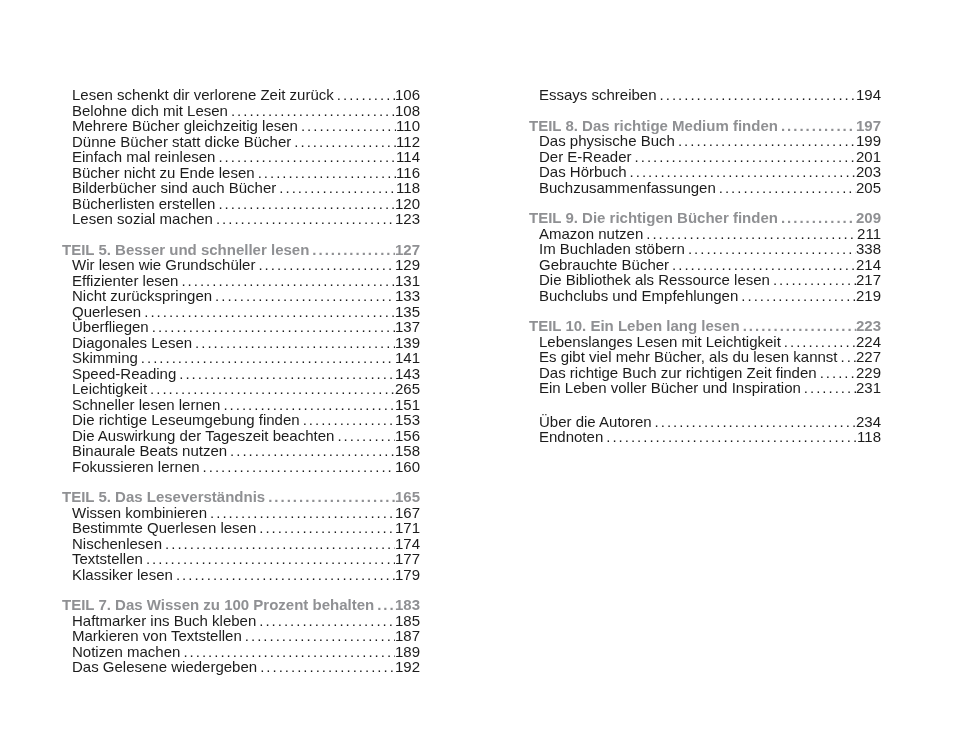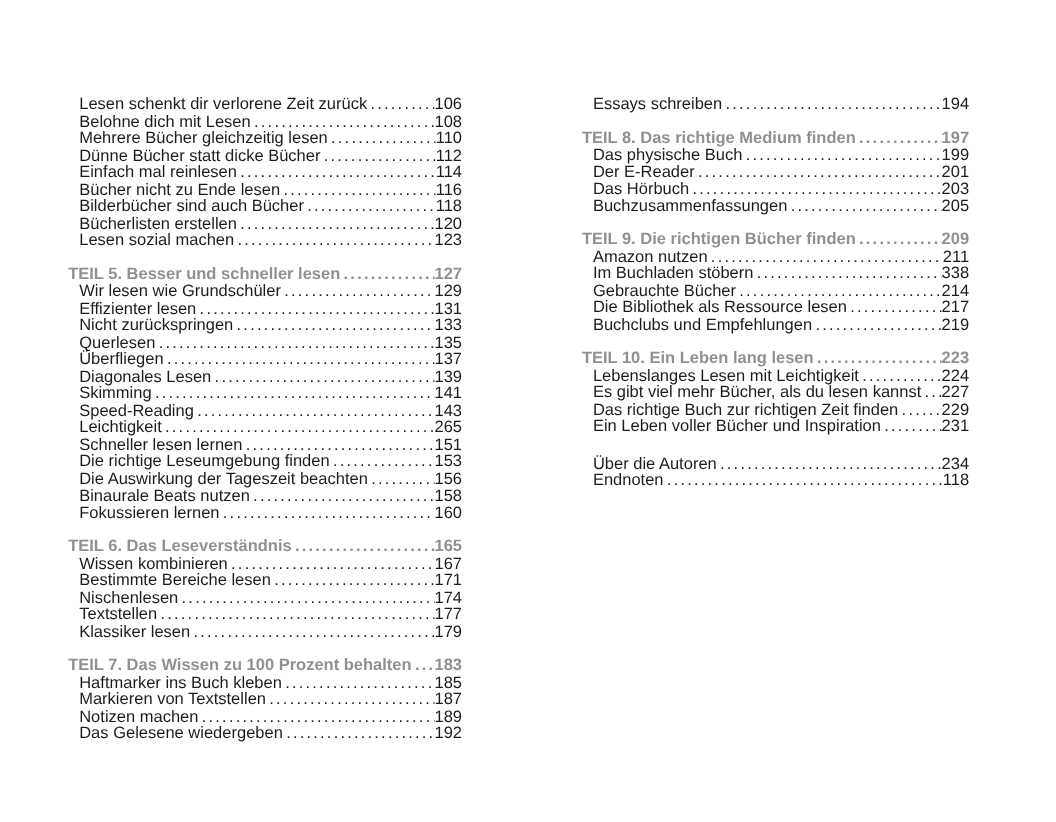--- a/index.html
+++ b/index.html
@@ -164,31 +164,31 @@
         <span class="toc-page">158</span>
       </div>
       <div class="toc-row entry">
         <span class="toc-label">Fokussieren lernen</span>
         <span class="toc-dots">............................................................................................................................................................................................................................</span>
         <span class="toc-page">160</span>
       </div>
     </div>
     <div class="toc-section gap">
       <div class="toc-row heading">
-        <span class="toc-label">TEIL 6. Das Leseverständnis</span>
+        <span class="toc-label">TEIL 5. Das Leseverständnis</span>
         <span class="toc-dots">............................................................................................................................................................................................................................</span>
         <span class="toc-page">165</span>
       </div>
       <div class="toc-row entry">
         <span class="toc-label">Wissen kombinieren</span>
         <span class="toc-dots">............................................................................................................................................................................................................................</span>
         <span class="toc-page">167</span>
       </div>
       <div class="toc-row entry">
-        <span class="toc-label">Bestimmte Bereiche lesen</span>
+        <span class="toc-label">Bestimmte Querlesen lesen</span>
         <span class="toc-dots">............................................................................................................................................................................................................................</span>
         <span class="toc-page">171</span>
       </div>
       <div class="toc-row entry">
         <span class="toc-label">Nischenlesen</span>
         <span class="toc-dots">............................................................................................................................................................................................................................</span>
         <span class="toc-page">174</span>
       </div>
       <div class="toc-row entry">
         <span class="toc-label">Textstellen</span>

